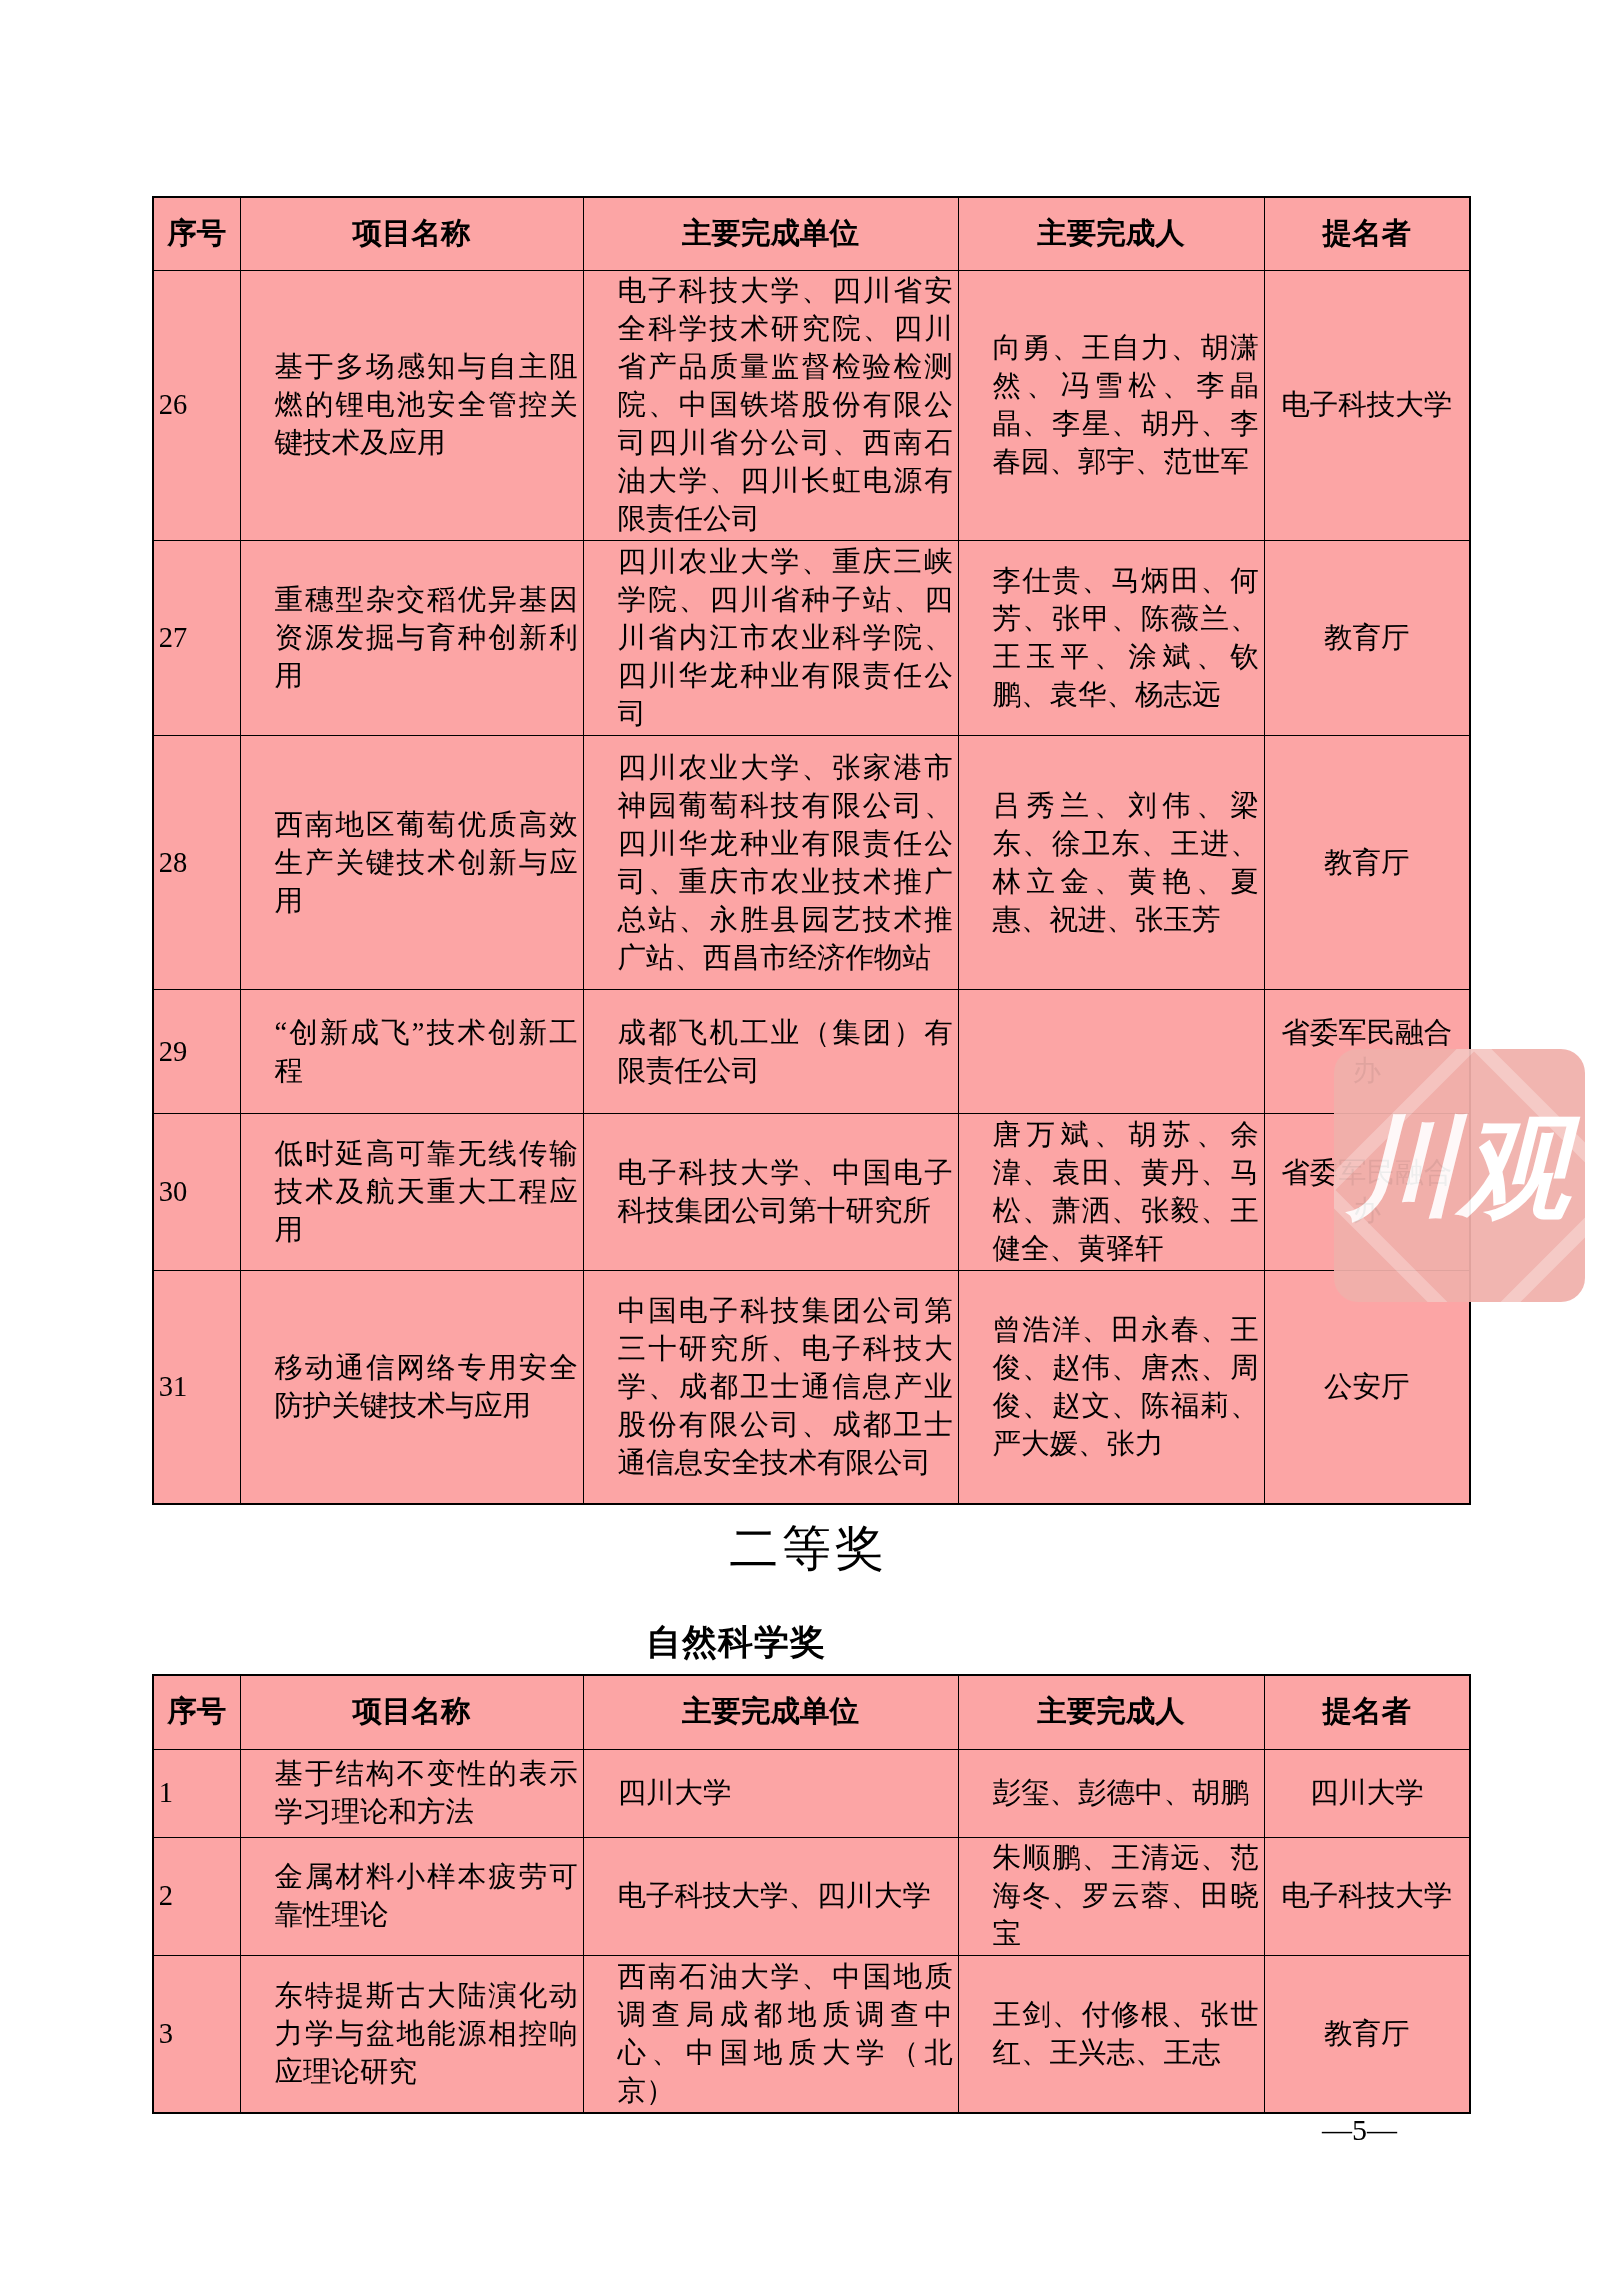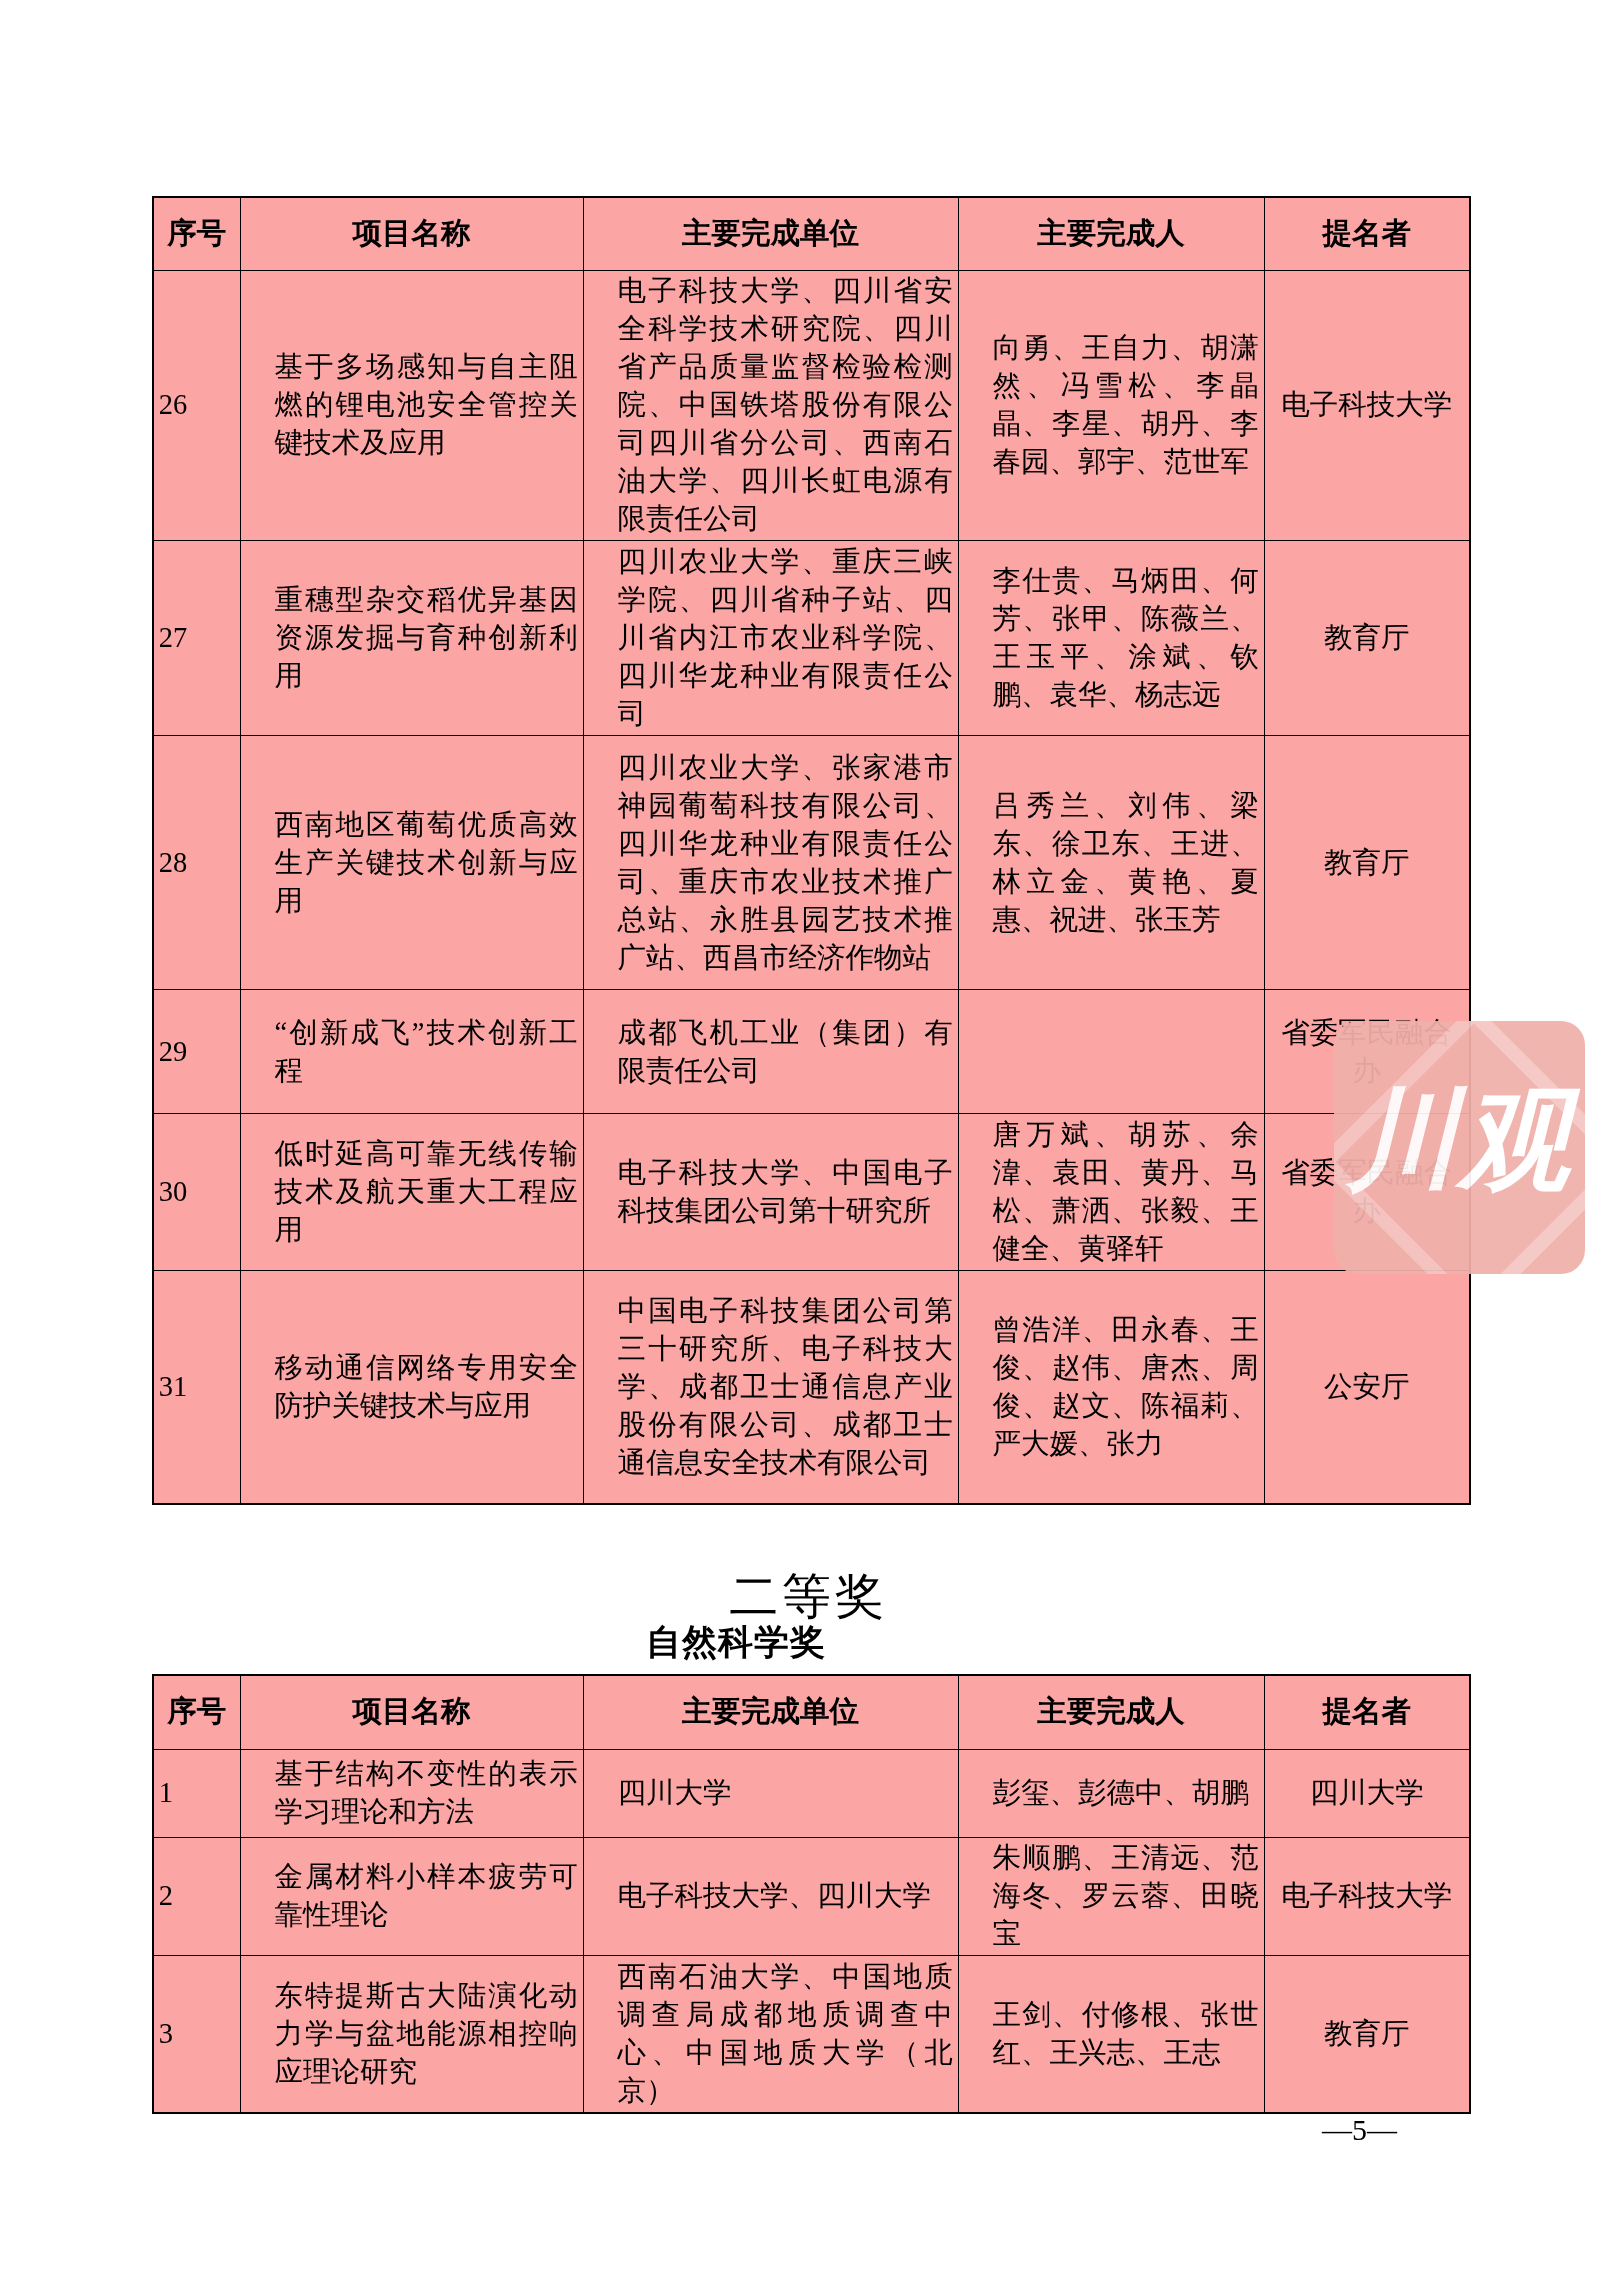--- a/index.html
+++ b/index.html
@@ -44,35 +44,35 @@
   #table1 tr.r5{height:106px;}
   #table1 tr.r6{height:234px;}
   #table2 tr.r0{height:74px;}
   #table2 tr.r1{height:88px;}
   #table2 tr.r2{height:88px;}
   #table2 tr.r3{height:128px;}
   
   #heading-award{
     position:absolute;top:1516px;left:0;width:1617px;text-align:center;
     font-family:"Liberation Serif","DejaVu Serif",serif;
-    font-size:49px;font-weight:500;letter-spacing:3.8px;margin-top:48px;
+    font-size:49px;font-weight:500;letter-spacing:3.8px;
   }
   #heading-category{
     position:absolute;top:1619px;left:0;width:1472px;text-align:center;
     font-family:"Liberation Sans","DejaVu Sans",sans-serif;
     font-size:35px;font-weight:700;letter-spacing:1px;
   }
   
   #page-number{
     position:absolute;top:2113px;left:1236px;width:247px;text-align:center;
     font-size:30px;
   }
   
   #watermark{
-    position:absolute;left:1334px;top:1021px;width:251px;height:253px;
+    position:absolute;left:1334px;top:1049px;width:251px;height:253px;
     background:#f1b0ab;border-radius:24px;overflow:hidden;
     opacity:0.93;z-index:5;pointer-events:none;
   }
   #watermark .wm-diamond{
     position:absolute;left:50%;top:50%;width:196px;height:196px;
     margin:-98px 0 0 -98px;transform:rotate(45deg);
     border:14.3px solid rgba(255,255,255,0.28);
   }
   #watermark .wm-text{
     position:absolute;left:0;top:50%;width:100%;transform:translateY(-55%);

